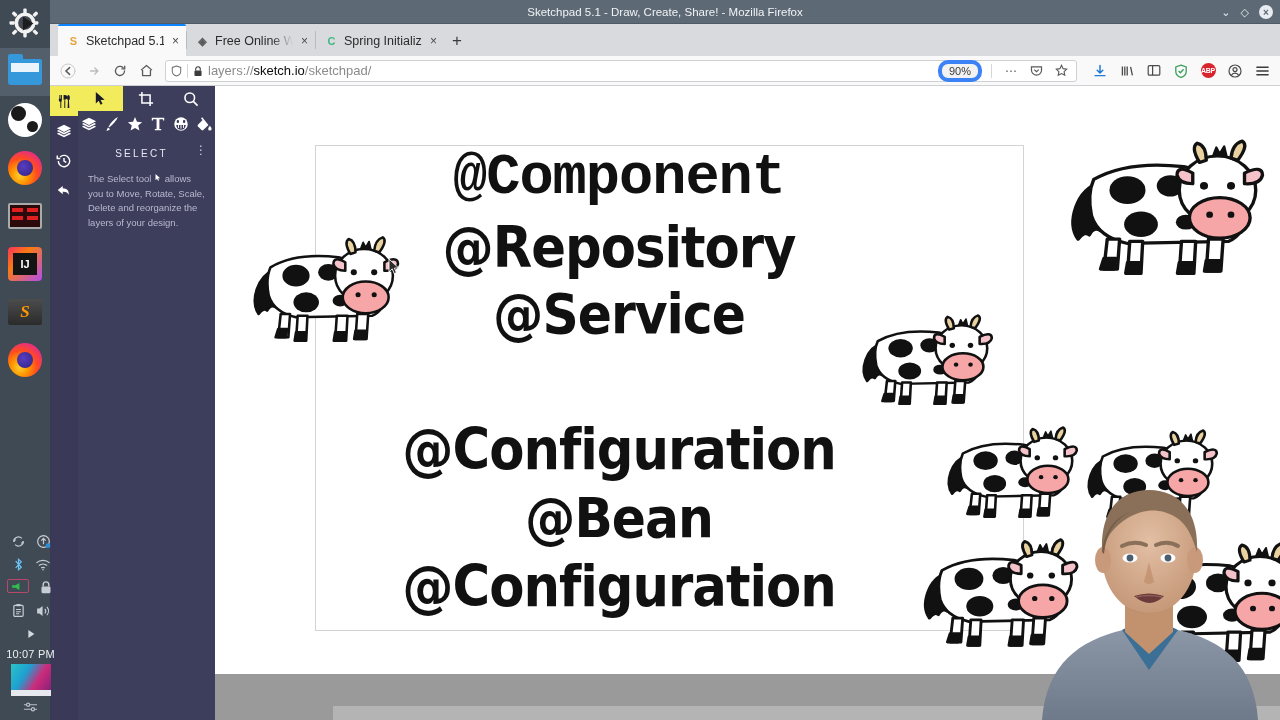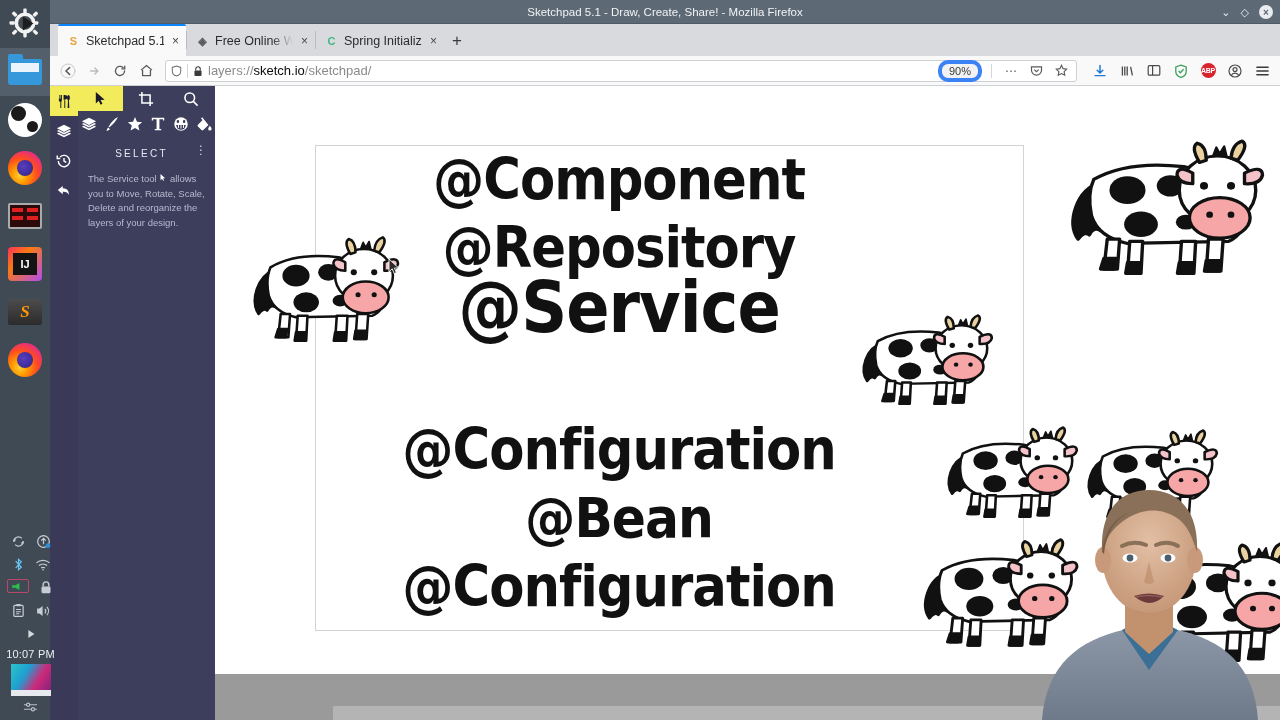--- a/index.html
+++ b/index.html
@@ -628,23 +628,23 @@
               <path d="M136 30 l3 -8 l3 6 l4 -7 l2 9 Z" fill="#111" stroke-width="2"></path>
               <circle cx="128" cy="58" r="3.6" fill="#111" stroke="none"></circle>
               <circle cx="152" cy="58" r="3.6" fill="#111" stroke="none"></circle>
               <ellipse cx="142" cy="88" rx="27" ry="19" fill="#f6a6a6"></ellipse>
               <circle cx="133" cy="85" r="3" fill="#111" stroke="none"></circle>
               <circle cx="152" cy="85" r="3" fill="#111" stroke="none"></circle>
             </g>
           </svg>
         </div>
 
-        <div class="line" style="top:60px;  font-size:57px;">@Component</div>
+        <div class="line" style="top:60px;  font-size:57px;font-family:Liberation Mono, monospace;">@Component</div>
         <div class="line" style="top:128px; font-size:57px;">@Repository</div>
-        <div class="line" style="top:180px; font-size:71px;">@Service</div>
+        <div class="line" style="top:195px; font-size:56px;">@Service</div>
         <div class="line" style="top:330px; font-size:57px;">@Configuration</div>
         <div class="line" style="top:399px; font-size:56px;">@Bean</div>
         <div class="line" style="top:467px; font-size:57px;">@Configuration</div>
       </div>
 
       <div id="sk-panel">
         <div id="sk-rail">
           <div class="r-ic hl">
             <svg width="17" height="17" viewBox="0 0 18 18" fill="#1a1a2a">
               <path d="M3 2 v5.6 a1.6 1.6 0 0 0 3.2 0 V2 h-1 v4 h-.6 V2 h-1 v4 h-.6 V2 Z"></path>
@@ -734,21 +734,21 @@
                 </svg>
             </div>
           </div>
 
           <div id="sk-title">
             <span>SELECT</span>
             <span id="sk-dots">⋮</span>
           </div>
 
           <div id="sk-desc">
-            <span>The Service tool</span>
+            <span>The Select tool</span>
             <span class="curs">
               <svg width="8" height="9" viewBox="0 0 16 16" fill="#ffffff">
                   <path d="M3 1 L3 13.4 L6.1 10.3 L8.1 14.6 L10.1 13.6 L8.1 9.6 L12.4 9.4 Z"></path>
                 </svg>
             </span>
             <span>allows you to Move, Rotate, Scale, Delete and reorganize the layers of your design.</span>
           </div>
         </div>
       </div>
 

